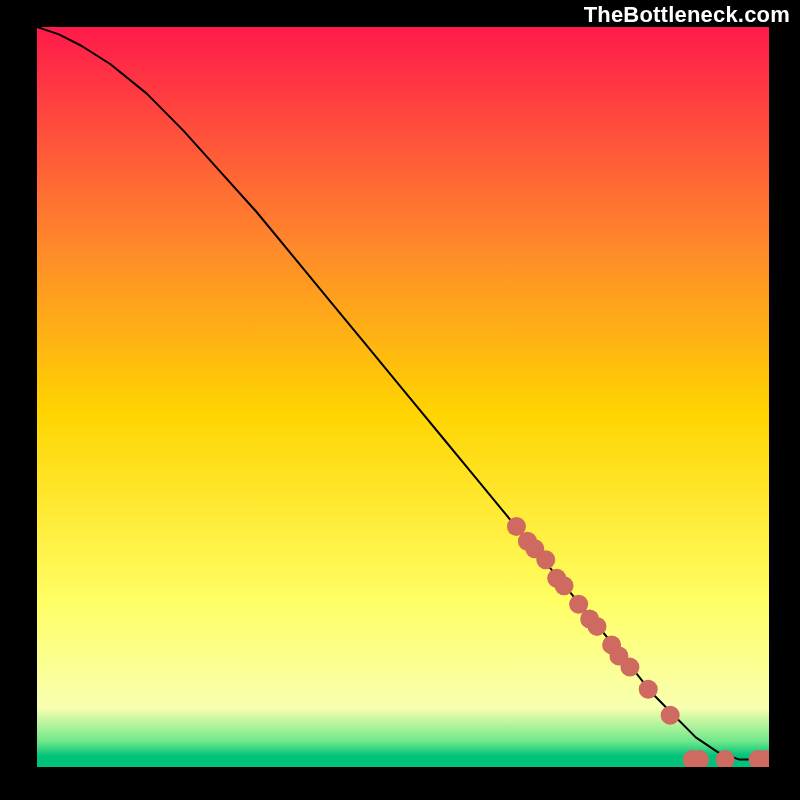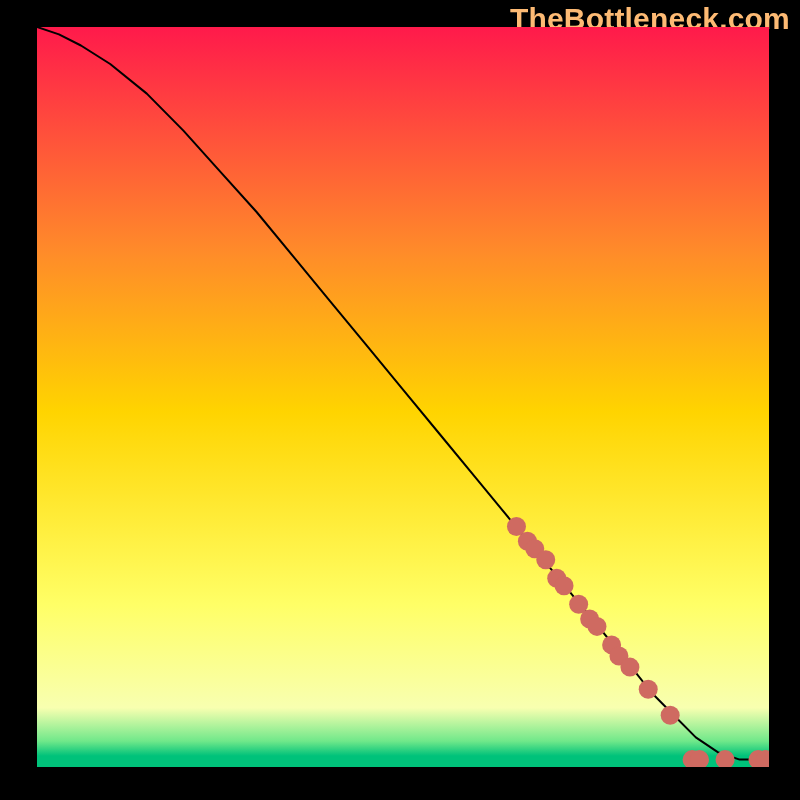--- a/index.html
+++ b/index.html
@@ -14,22 +14,22 @@
   .frame {
     position: relative;
     width: 800px;
     height: 800px;
     background: #000;
   }
   .watermark {
     position: absolute;
     top: 2px;
     right: 10px;
-    color: #fdba74;
-    font-size: 30px;
+    color: #ffffff;
+    font-size: 22px;
     font-weight: 600;
     letter-spacing: 0.2px;
   }
   .plot {
     position: absolute;
     left: 37px;
     top: 27px;
     width: 732px;
     height: 740px;
   }

